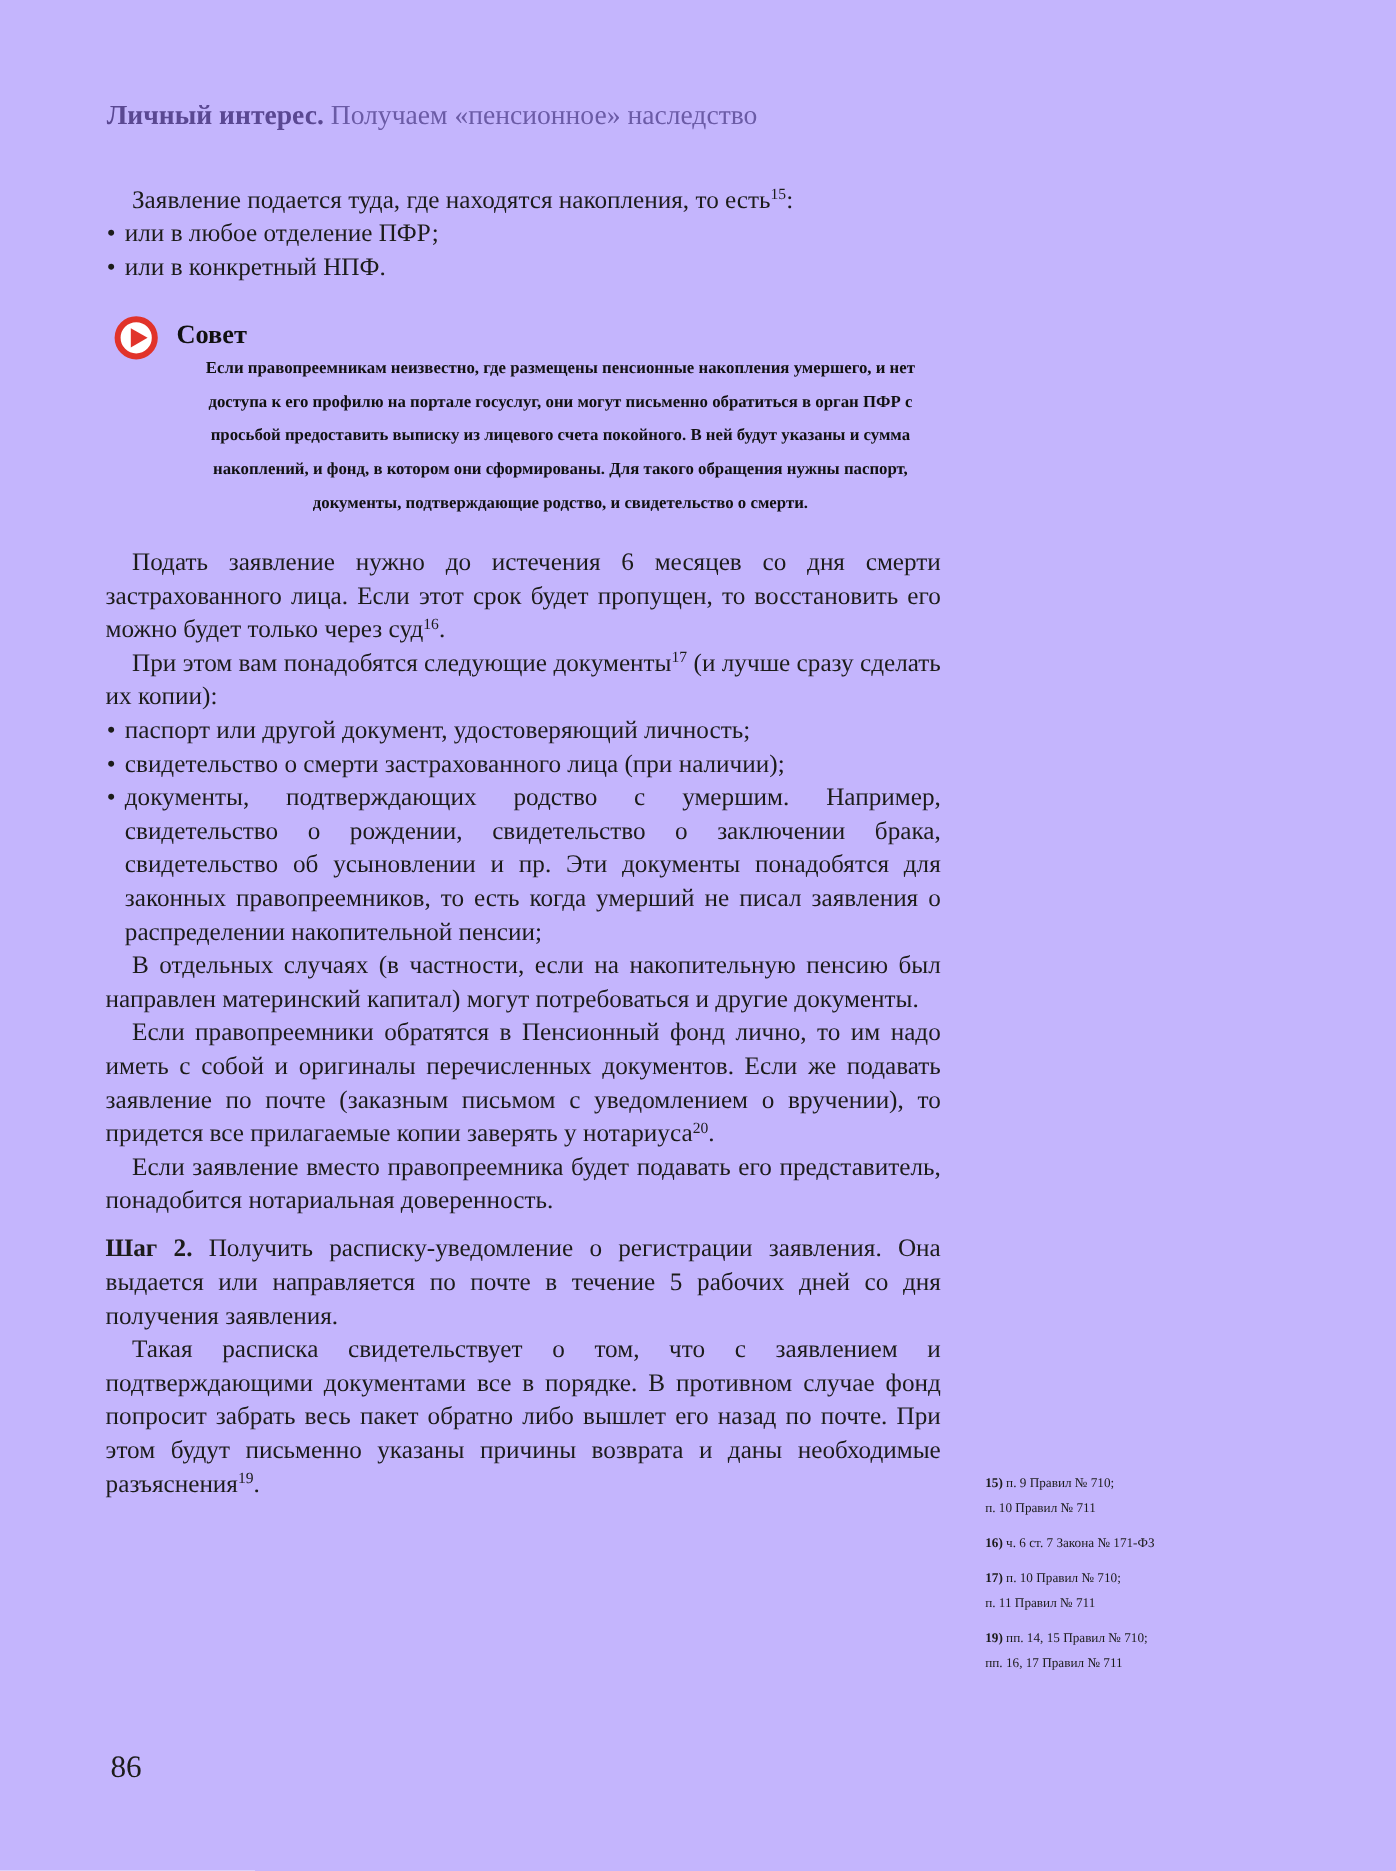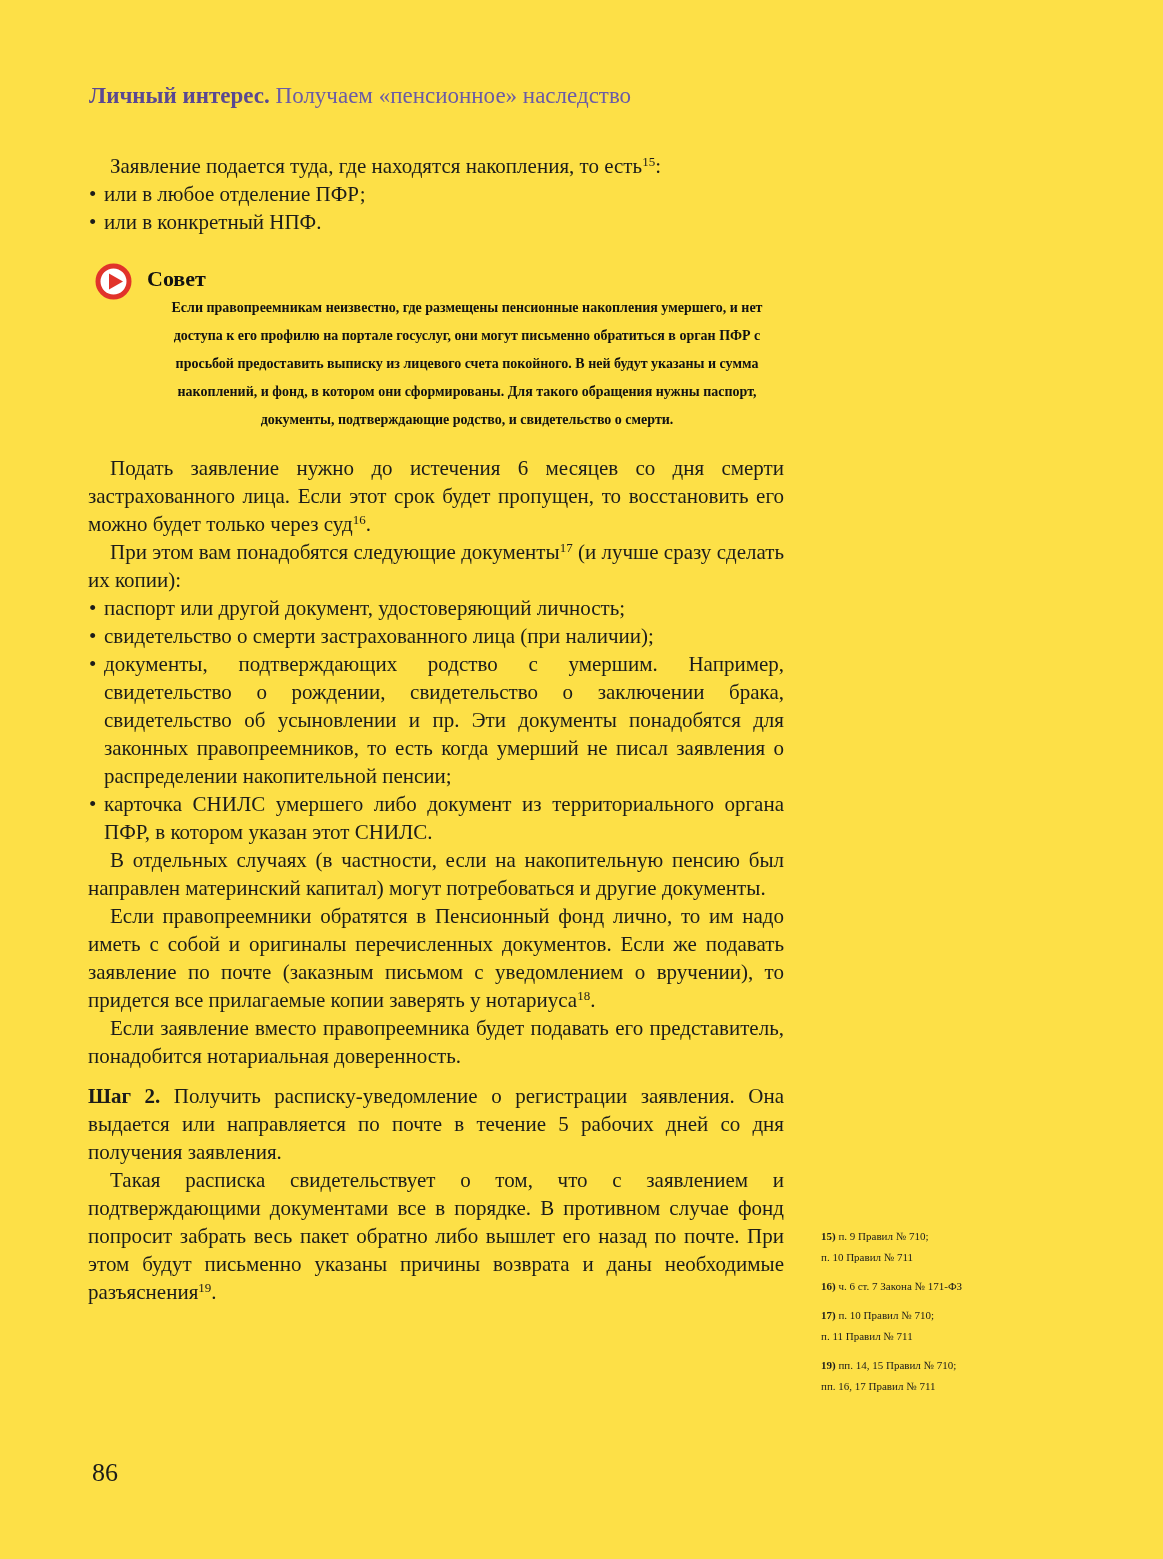--- a/index.html
+++ b/index.html
@@ -1,21 +1,21 @@
 <!DOCTYPE html>
 <html lang="ru"><head>
 <meta charset="utf-8">
 <style>
   * { margin: 0; padding: 0; box-sizing: border-box; }
   html, body { background: #ffffff; }
   .page {
     position: relative;
     width: 1163px;
     height: 1559px;
-    background: #fde047;
+    background: #c4b5fd;
     font-family: "Liberation Serif", "DejaVu Serif", serif;
     color: #1c1c1a;
     overflow: hidden;
   }
   
   .running-header {
     position: absolute;
     left: 89px;
     top: 82px;
     font-size: 23px;
@@ -138,26 +138,25 @@
     </div>
 
     <p class="para"><span>Подать заявление нужно до истечения 6 месяцев со дня смерти застрахованного лица. Если этот срок будет пропущен, то восстановить его можно будет только через суд</span><sup class="fnref">16</sup><span>.</span></p>
 
     <p class="para"><span>При этом вам понадобятся следующие документы</span><sup class="fnref">17</sup><span> (и лучше сразу сделать их копии):</span></p>
 
     <ul class="bullets">
       <li><span>паспорт или другой документ, удостоверяющий личность;</span></li>
       <li><span>свидетельство о смерти застрахованного лица (при наличии);</span></li>
       <li><span>документы, подтверждающих родство с умершим. Например, свидетельство о рождении, свидетельство о заключении брака, свидетельство об усыновлении и пр. Эти документы понадобятся для законных правопреемников, то есть когда умерший не писал заявления о распределении накопительной пенсии;</span></li>
-      <li><span>карточка СНИЛС умершего либо документ из территориального органа ПФР, в котором указан этот СНИЛС.</span></li>
     </ul>
 
     <p class="para">В отдельных случаях (в частности, если на накопительную пенсию был направлен материнский капитал) могут потребоваться и другие документы.</p>
 
-    <p class="para"><span>Если правопреемники обратятся в Пенсионный фонд лично, то им надо иметь с собой и оригиналы перечисленных документов. Если же подавать заявление по почте (заказным письмом с уведомлением о вручении), то придется все прилагаемые копии заверять у нотариуса</span><sup class="fnref">18</sup><span>.</span></p>
+    <p class="para"><span>Если правопреемники обратятся в Пенсионный фонд лично, то им надо иметь с собой и оригиналы перечисленных документов. Если же подавать заявление по почте (заказным письмом с уведомлением о вручении), то придется все прилагаемые копии заверять у нотариуса</span><sup class="fnref">20</sup><span>.</span></p>
 
     <p class="para">Если заявление вместо правопреемника будет подавать его представитель, понадобится нотариальная доверенность.</p>
 
     <p class="para-plain step-gap"><span class="step-label">Шаг 2.</span><span> Получить расписку-уведомление о регистрации заявления. Она выдается или направляется по почте в течение 5 рабочих дней со дня получения заявления.</span></p>
 
     <p class="para"><span>Такая расписка свидетельствует о том, что с заявлением и подтверждающими документами все в порядке. В противном случае фонд попросит забрать весь пакет обратно либо вышлет его назад по почте. При этом будут письменно указаны причины возврата и даны необходимые разъяснения</span><sup class="fnref">19</sup><span>.</span></p>
 
   </div>
 
   <div class="footnotes">

